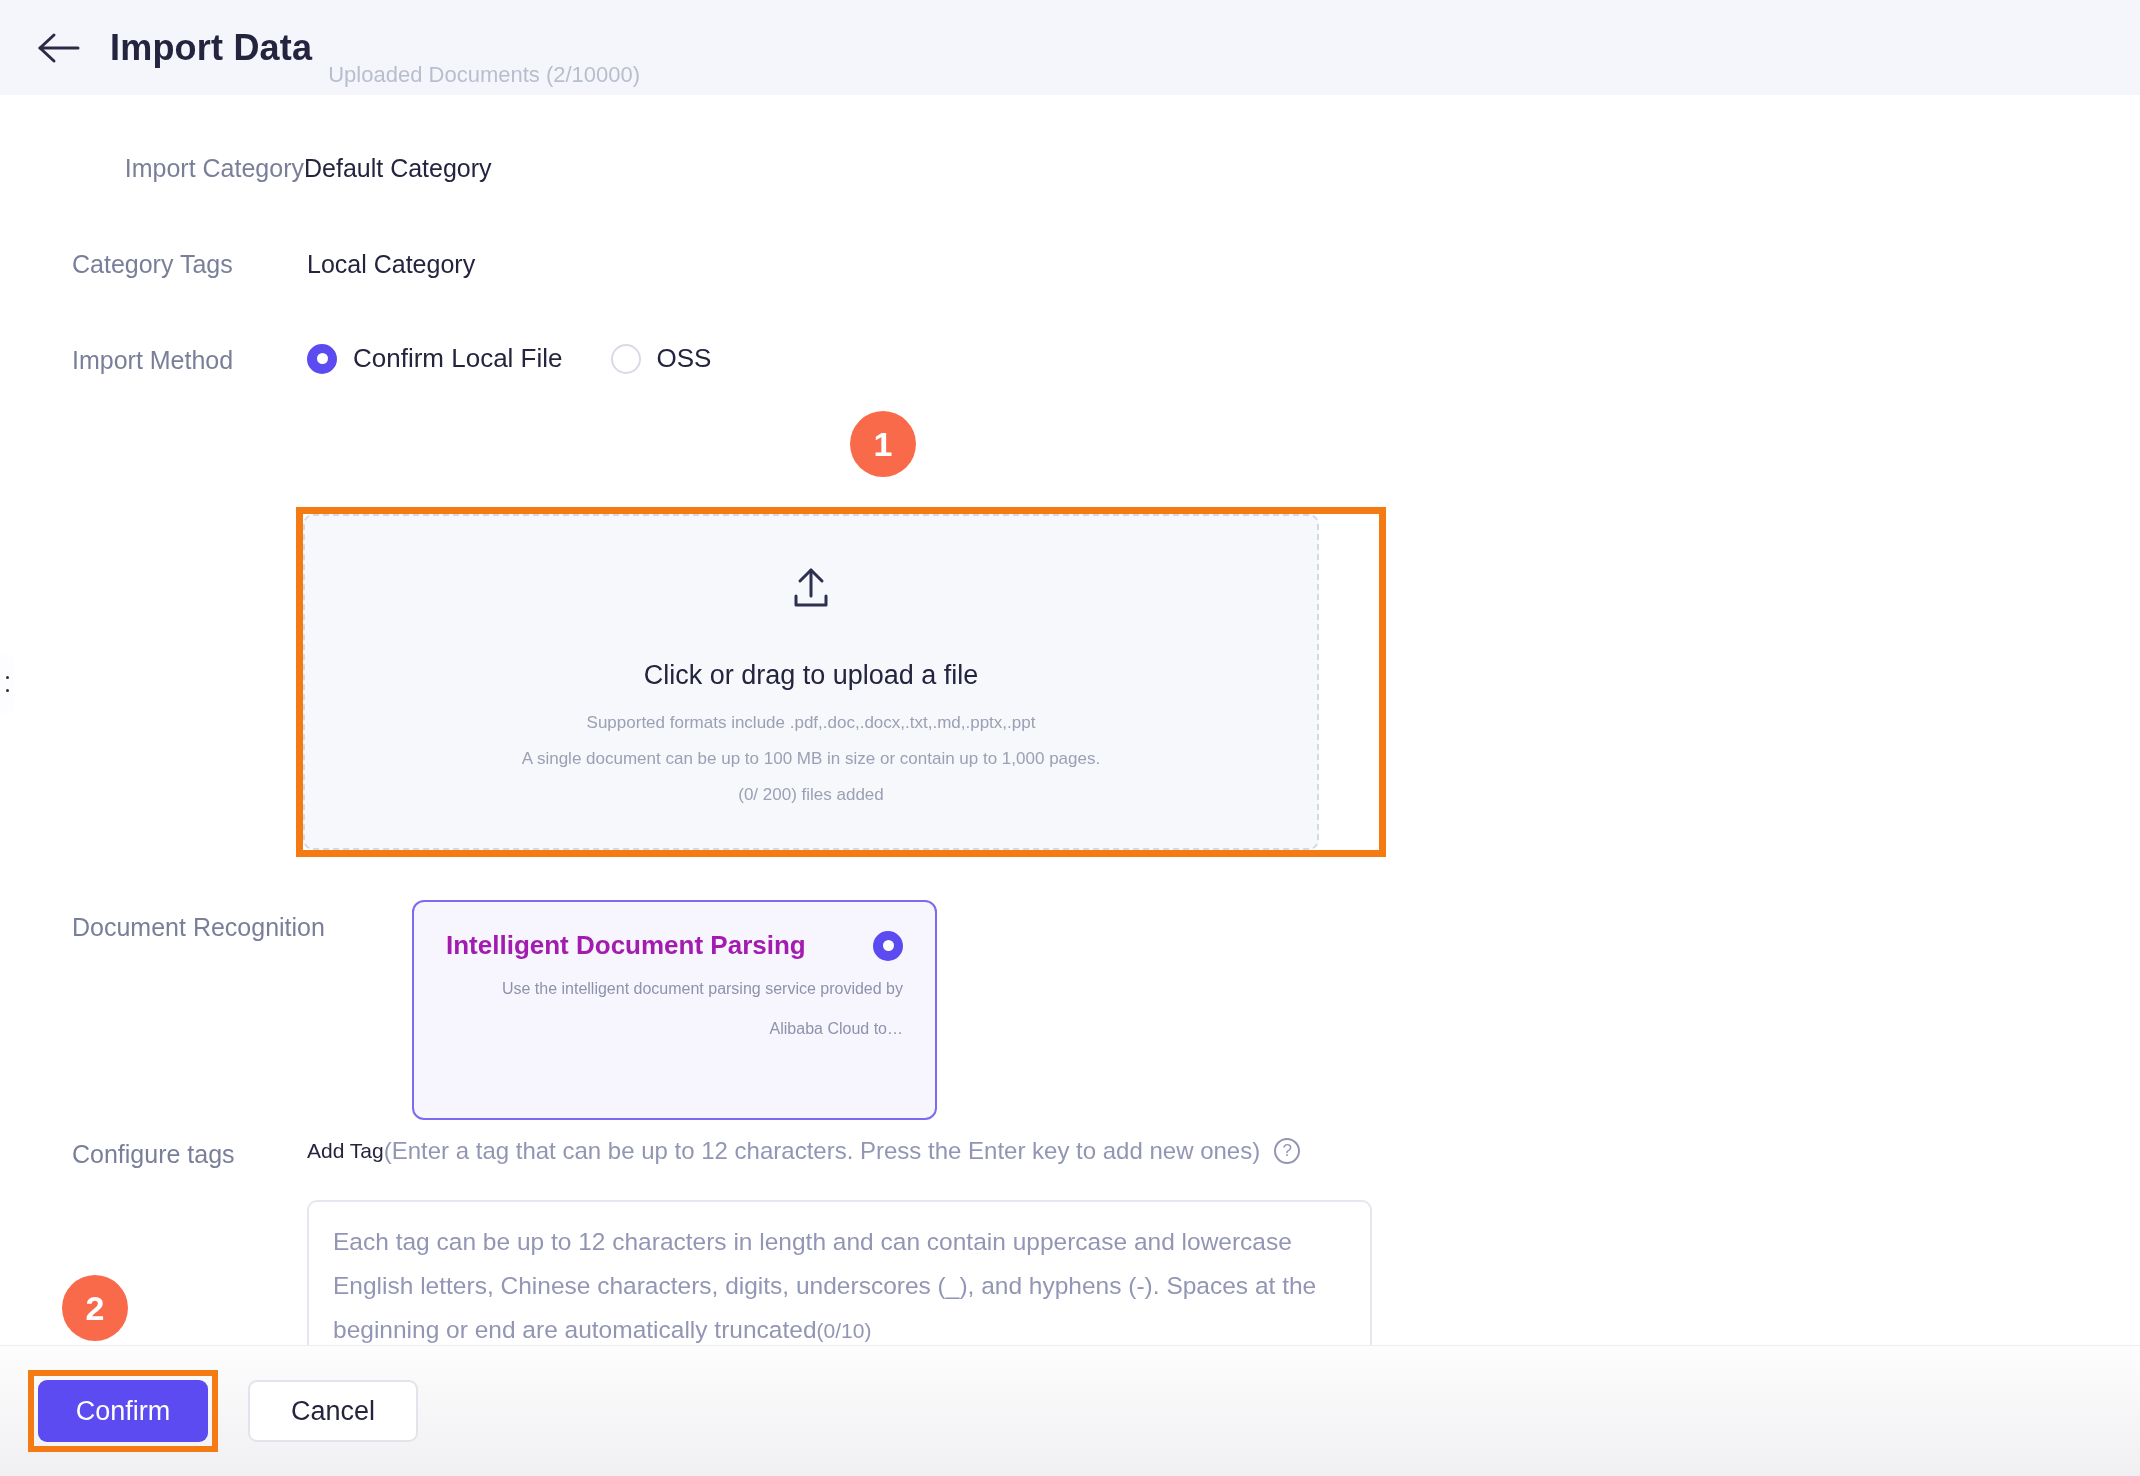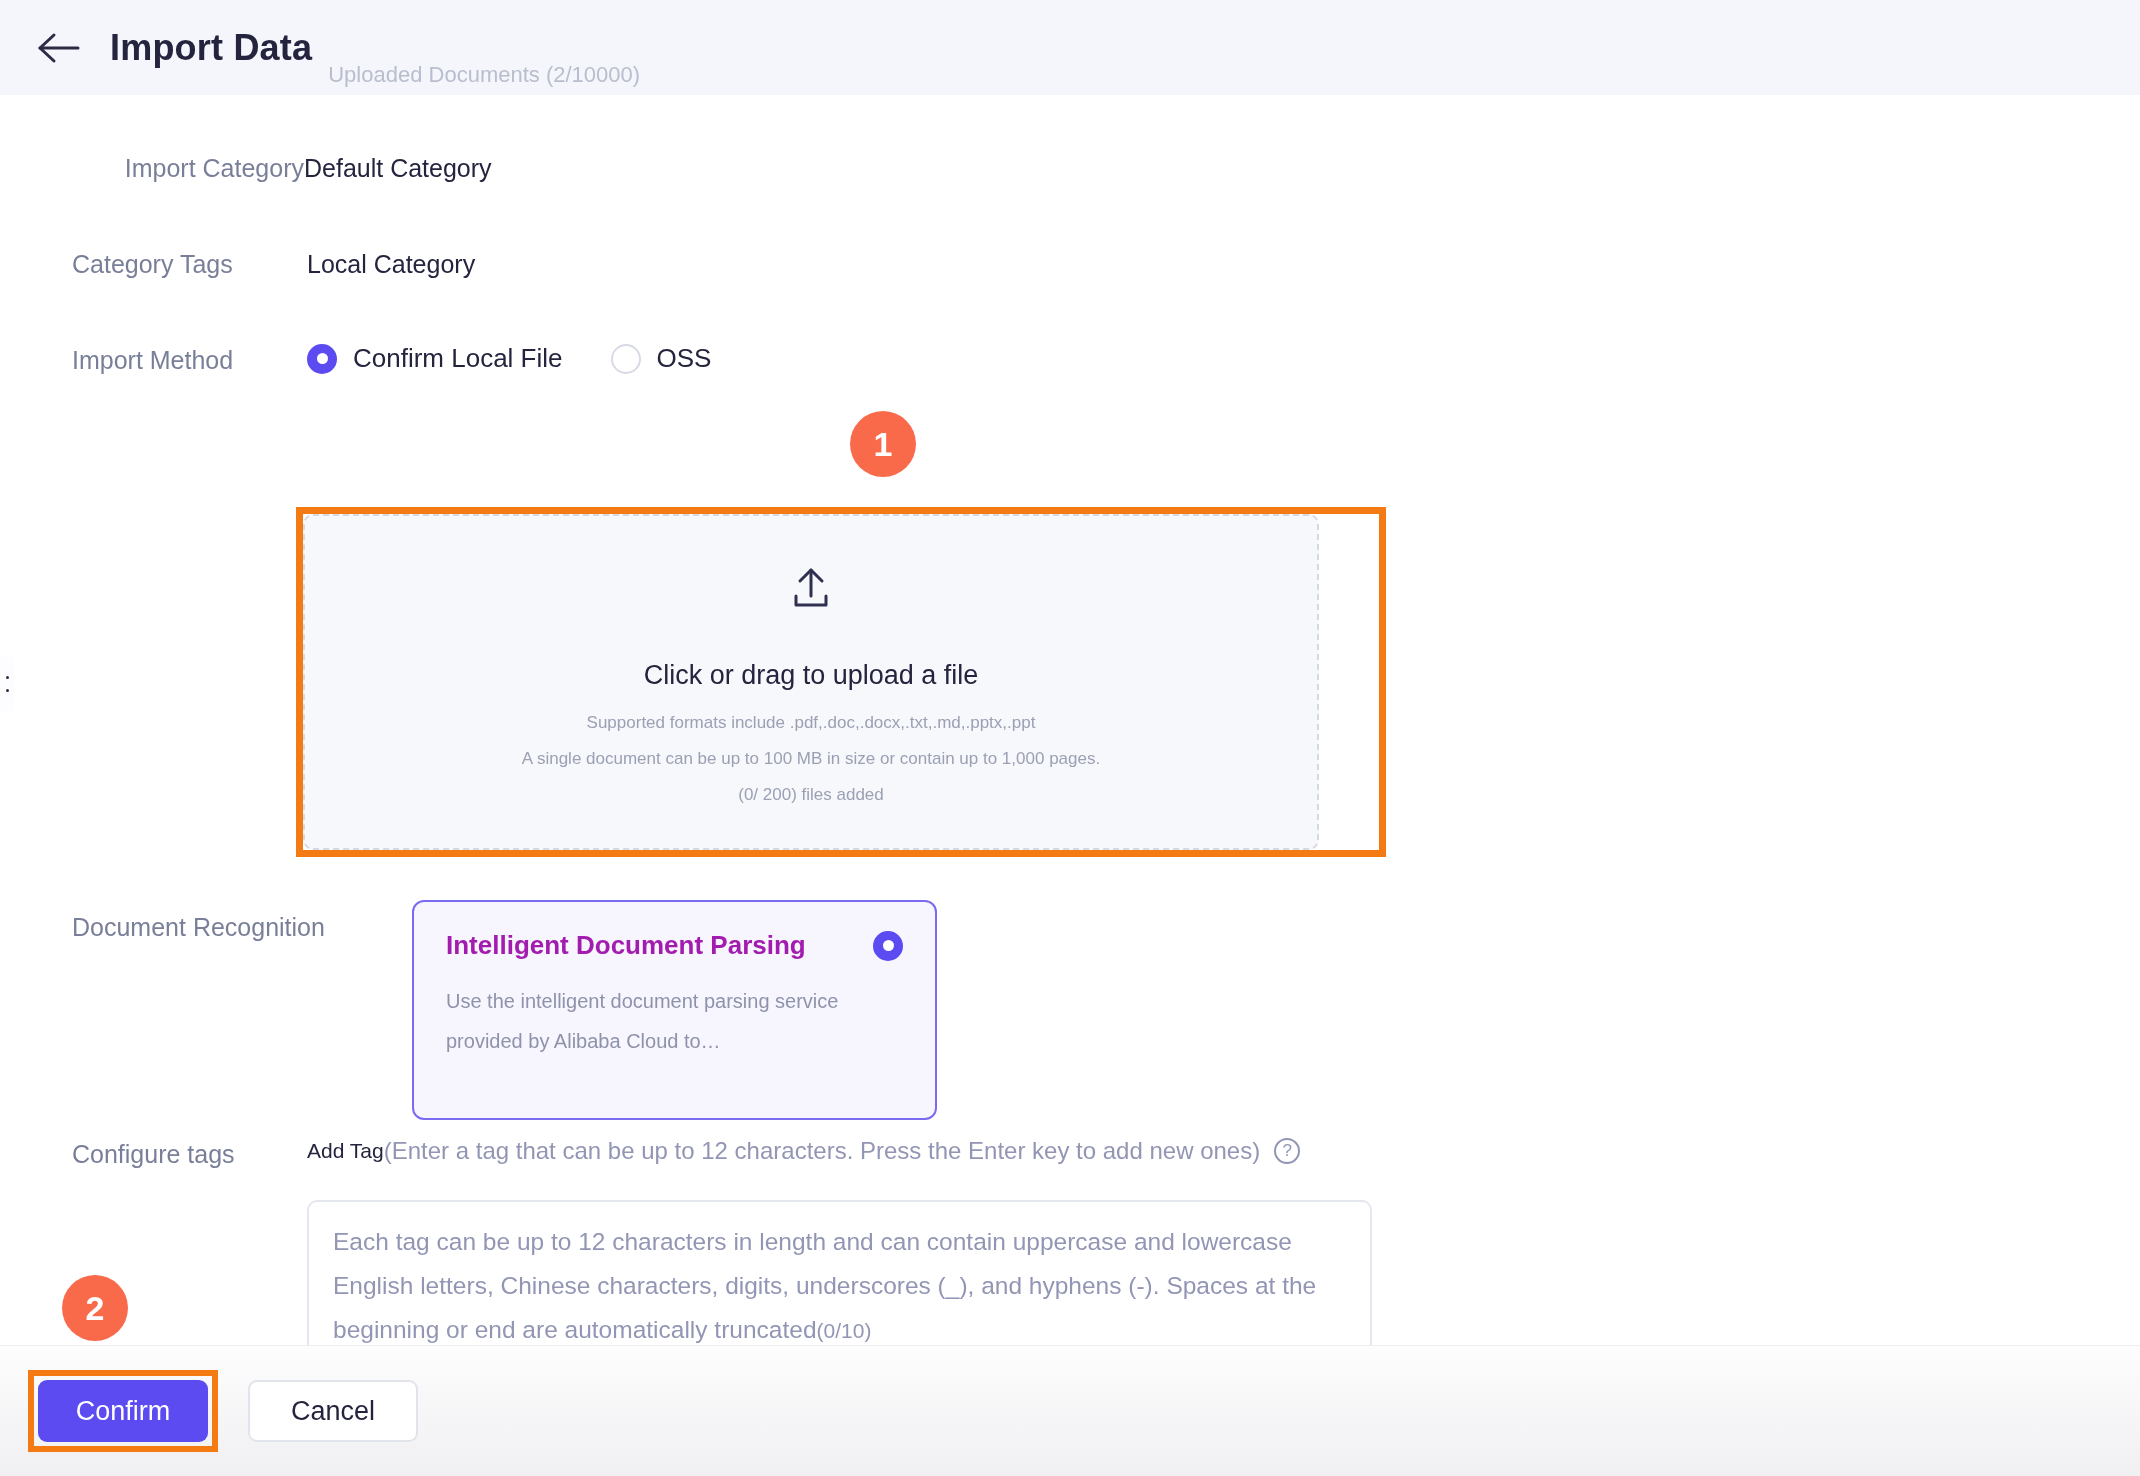--- a/index.html
+++ b/index.html
@@ -109,22 +109,23 @@
     width: 525px; height: 220px;
     border: 2px solid #7a6bf0; border-radius: 12px;
     background: #f7f5fe; padding: 28px 32px; cursor: pointer;
     position: relative;
   }
   .rec-card-head {
     display: flex; align-items: center; justify-content: space-between;
   }
   .rec-card-title { font-size: 26px; font-weight: 700; color: #a21caf; }
   .rec-card-desc {
-    font-size: 20px; color: #8e93ab; line-height: 40px; margin-top: 20px;
+    font-size: 16px; color: #8e93ab; line-height: 40px; margin-top: 8px;
     max-width: 470px;
+    text-align: right;
   }
 
   
   #row-configure-tags { left: 72px; top: 1042px; }
   #row-configure-tags .flabel { width: 235px; }
   .tag-head { display: flex; align-items: center; }
   .tag-head-strong { font-size: 21px; color: #24243f; white-space: nowrap; }
   .tag-head-hint { font-size: 24px; color: #9296b4; white-space: nowrap; }
   .help-icon {
     margin-left: 14px; width: 26px; height: 26px; border-radius: 50%;

